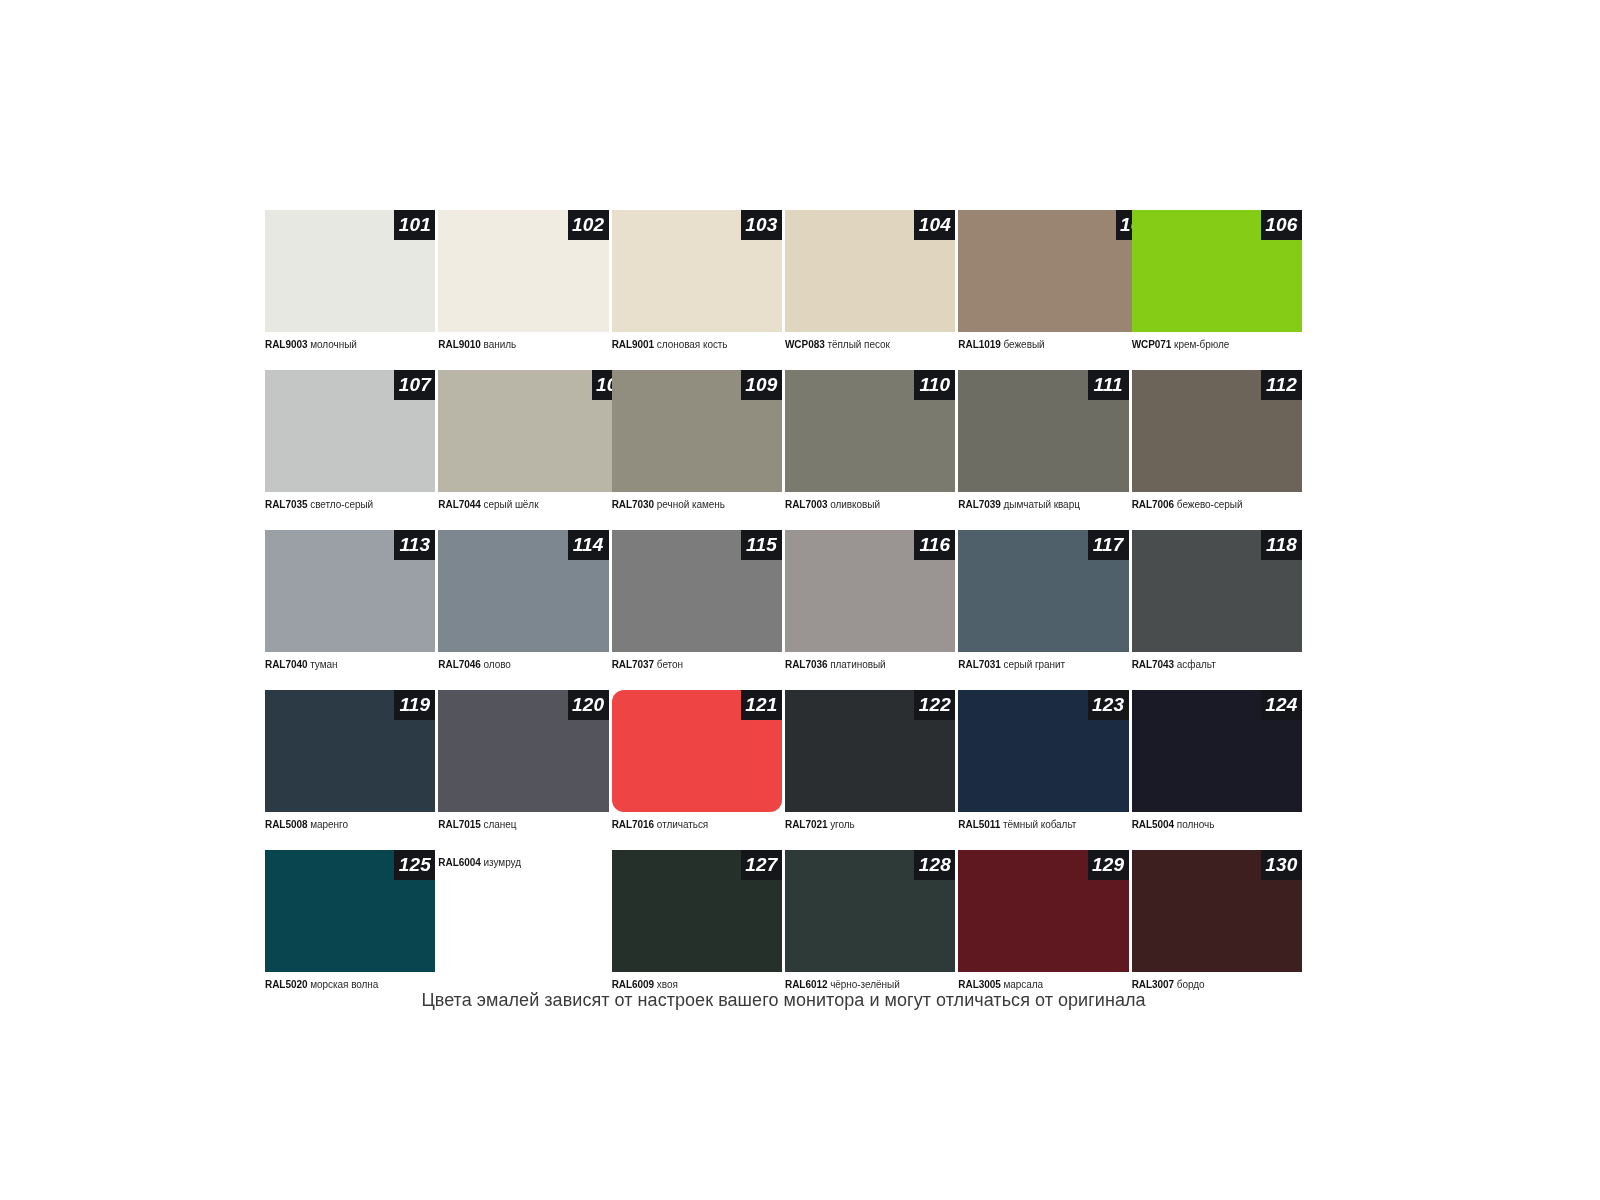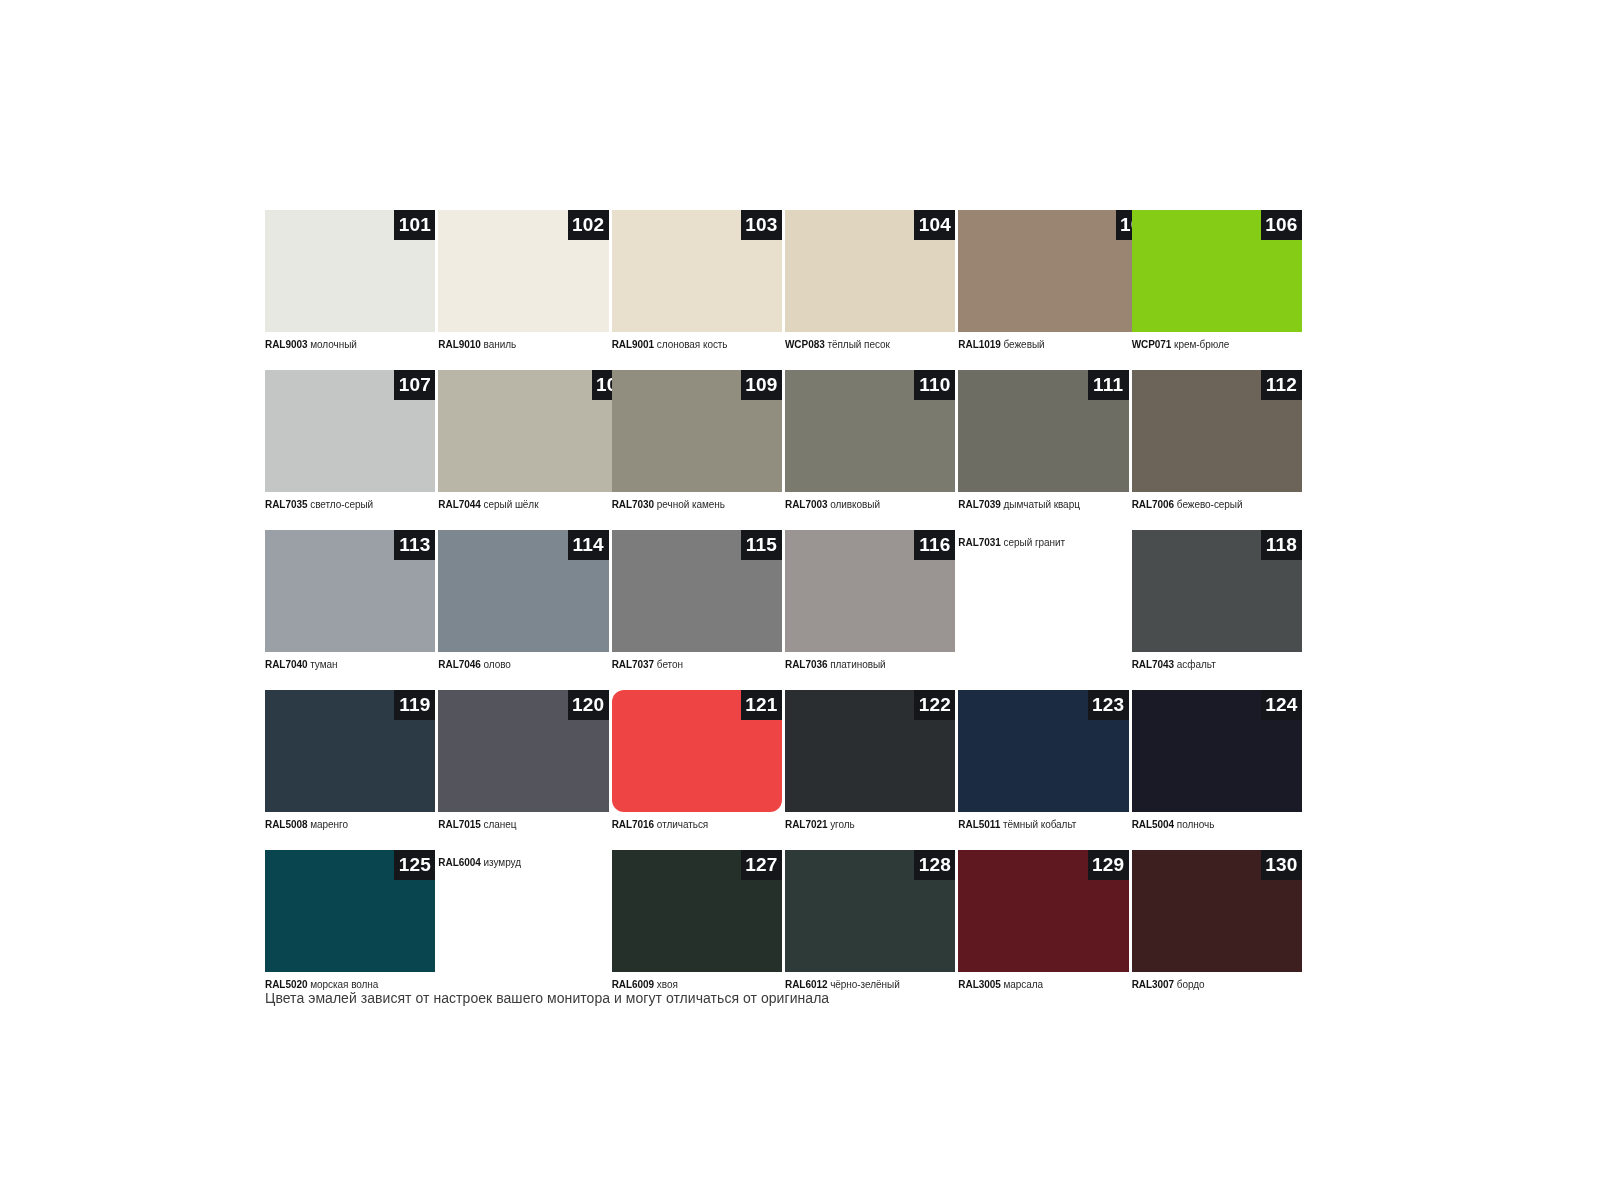--- a/index.html
+++ b/index.html
@@ -49,20 +49,21 @@
     width: 41px;
     height: 30px;
     background: #14161a;
     color: #ffffff;
     font-size: 19px;
     font-weight: bold;
     line-height: 30px;
     text-align: center;
     letter-spacing: 0.2px;
     font-family: "Liberation Sans", sans-serif;
+    font-style: italic;
   }
   .caption {
     margin-top: 7px;
     font-size: 10px;
     color: #1c1c1c;
     white-space: nowrap;
     letter-spacing: -0.05px;
   }
   .caption .code {
     font-weight: bold;
@@ -70,22 +71,22 @@
   }
   .caption .name {
     font-weight: normal;
     color: #2a2a2a;
   }
   .footnote {
     position: absolute;
     left: 0;
     top: 780px;
     width: 1037px;
-    text-align: left;
-    font-size: 14px;
+    text-align: center;
+    font-size: 18px;
     color: #3b3b3b;
     letter-spacing: 0.05px;
   }
 </style>
 </head>
 <body>
 
 <div class="page">
   <div class="palette">
     <div class="grid" id="swatch-grid">
@@ -179,20 +180,23 @@
           </div>
           <div class="caption"><span class="code">RAL7037</span> <span class="name">бетон</span></div>
         </div>
         <div class="cell">
           <div class="swatch" style="background: rgb(154, 148, 146);">
             <div class="badge">116</div>
           </div>
           <div class="caption"><span class="code">RAL7036</span> <span class="name">платиновый</span></div>
         </div>
         <div class="cell">
+          <div class="swatch" style="background: rgb(79, 96, 107);">
+            <div class="badge">117</div>
+          </div>
           <div class="caption"><span class="code">RAL7031</span> <span class="name">серый гранит</span></div>
         </div>
         <div class="cell">
           <div class="swatch" style="background: rgb(74, 77, 77);">
             <div class="badge">118</div>
           </div>
           <div class="caption"><span class="code">RAL7043</span> <span class="name">асфальт</span></div>
         </div>
         <div class="cell">
           <div class="swatch" style="background: rgb(43, 58, 69);">

